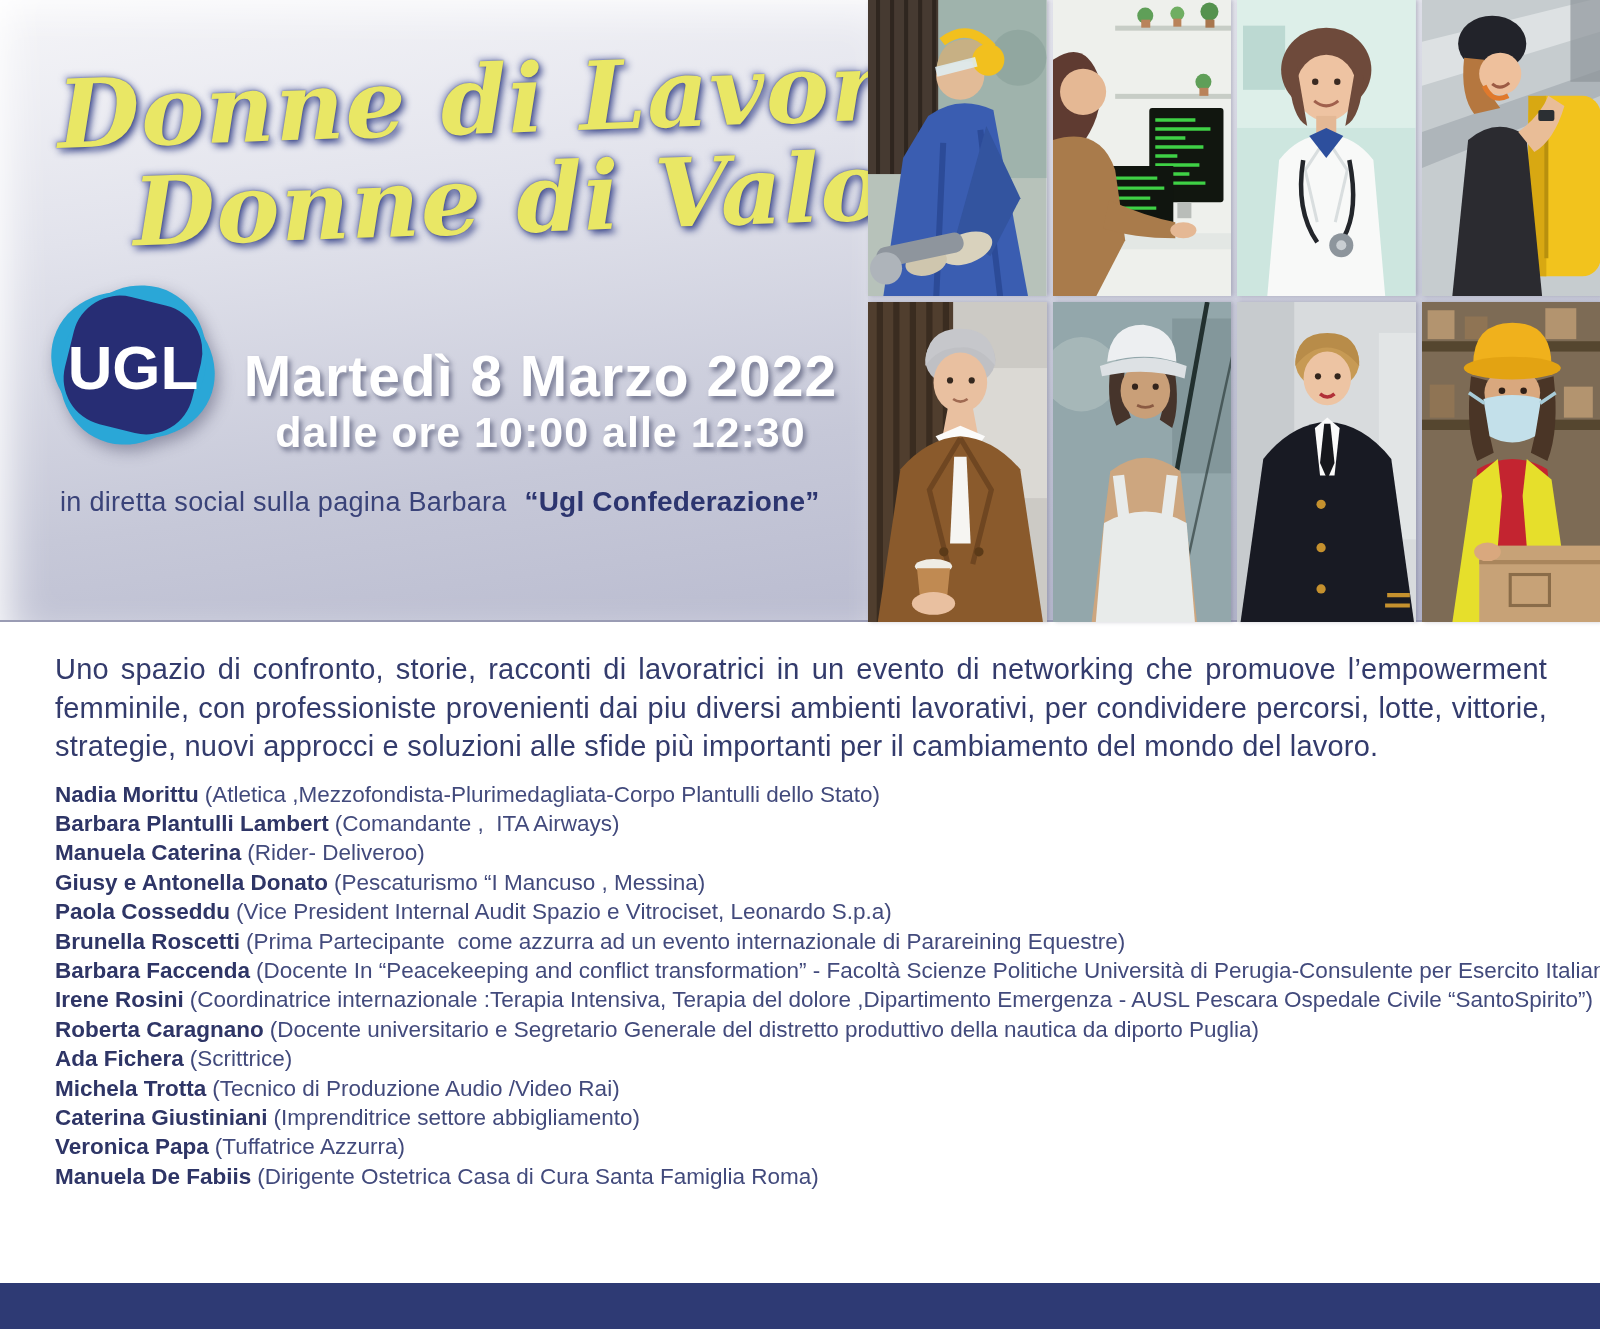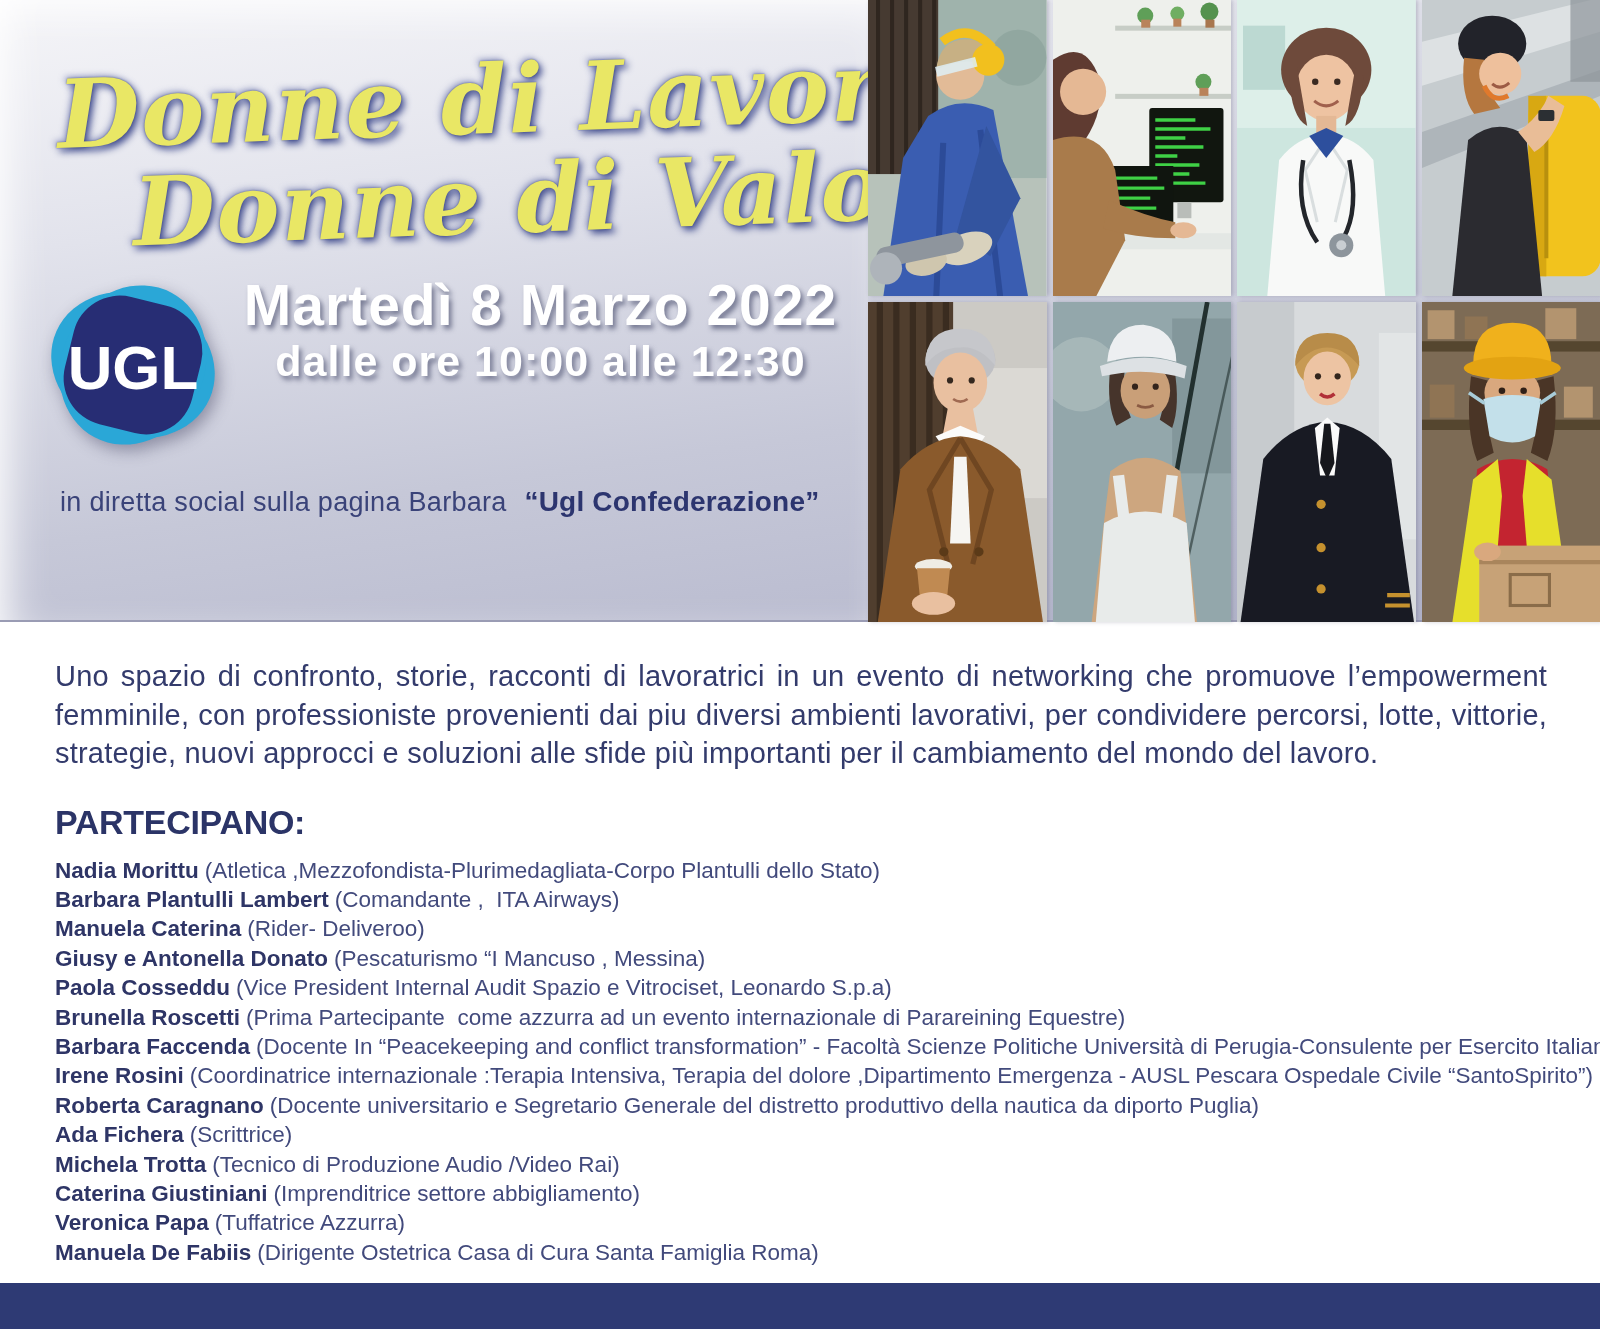--- a/index.html
+++ b/index.html
@@ -19,42 +19,42 @@
     box-shadow:inset 30px 0 40px -20px rgba(255,255,255,.85), inset 0 30px 40px -20px rgba(255,255,255,.8);
   }
   .title-block { padding-top:52px; padding-left:58px; transform:rotate(-2deg); }
   .title-line {
     font-family:"DejaVu Serif", serif; font-style:italic; font-weight:700;
     font-size:95px; line-height:100px; color:#e9e765; letter-spacing:1px;
     text-shadow:3px 4px 7px rgba(62,74,140,.95), -2px -2px 6px rgba(90,100,160,.55), 0 0 2px #4a549e;
     white-space:nowrap;
   }
   .title-line.l2 { margin-left:72px; }
-  .logo-date-row { display:flex; align-items:flex-start; margin-top:22px; margin-left:42px; }
+  .logo-date-row { display:flex; align-items:flex-end; margin-top:22px; margin-left:42px; }
   .ugl-logo { width:182px; height:182px; flex:0 0 auto; filter:drop-shadow(4px 6px 8px rgba(60,60,90,.45)); }
   .date-block { flex:1; text-align:center; padding-right:11px; }
   .date-main {
     font-size:57px; font-weight:700; color:#ffffff; line-height:1.12; letter-spacing:1px;
     text-shadow:3px 4px 5px rgba(88,92,122,.75);
   }
   .date-sub {
     font-size:43px; font-weight:700; color:#ffffff; line-height:1.1; letter-spacing:1px;
     text-shadow:3px 4px 5px rgba(88,92,122,.75);
   }
   .fb-line { margin-top:30px; margin-left:60px; font-size:27px; color:#3a4379; letter-spacing:.3px; }
   .fb-line b { font-size:28px; color:#2c356f; margin-left:10px; letter-spacing:.2px; }
   
   .photo-grid {
     flex:1; display:grid; height:622px;
     grid-template-columns:repeat(4,1fr); grid-template-rows:296px 1fr; gap:6px;
   }
   .photo-cell { position:relative; overflow:hidden; box-shadow:2px 0 4px rgba(60,60,90,.25); }
   .photo-cell svg { width:100%; height:100%; display:block; }
   
-  .body { padding:35px 55px 0 55px; }
+  .body { padding:28px 55px 0 55px; }
   .intro {
     width:1492px; font-size:29px; line-height:38.5px; color:#333b6c;
     text-align:justify; text-justify:inter-word; letter-spacing:.2px;
   }
   .participants-heading {
     margin-top:30px; font-size:34px; font-weight:700; color:#2b3467; letter-spacing:-.3px;
   }
   .plist { margin-top:14px; }
   .p-row { font-size:22.5px; line-height:29.4px; color:#424a7c; white-space:nowrap; }
   .p-name { font-weight:700; color:#2e3566; margin-right:6px; }
@@ -280,21 +280,20 @@
           <rect x="88" y="264" width="38" height="30" fill="none" stroke="#8a6c49" stroke-width="3"></rect>
           <ellipse cx="66" cy="242" rx="13" ry="9" fill="#d9a87e"></ellipse>
         </svg>
       </div>
 
     </div>
   </div>
 
   <div class="body">
     <p class="intro">Uno spazio di confronto, storie, racconti di lavoratrici in un evento di networking che promuove l’empowerment femminile, con professioniste provenienti dai piu diversi ambienti lavorativi, per condividere percorsi, lotte, vittorie, strategie, nuovi approcci e soluzioni alle sfide più importanti per il cambiamento del mondo del lavoro.</p>
-    <h2 class="participants-heading">PARTECIPANO:</h2>
     <div class="plist">
 
         <div class="p-row">
           <span class="p-name">Nadia Morittu</span><span class="p-role">(Atletica ,Mezzofondista-Plurimedagliata-Corpo Plantulli dello Stato)</span>
         </div>
 
         <div class="p-row">
           <span class="p-name">Barbara Plantulli Lambert</span><span class="p-role">(Comandante ,&nbsp;&nbsp;ITA Airways)</span>
         </div>
 

